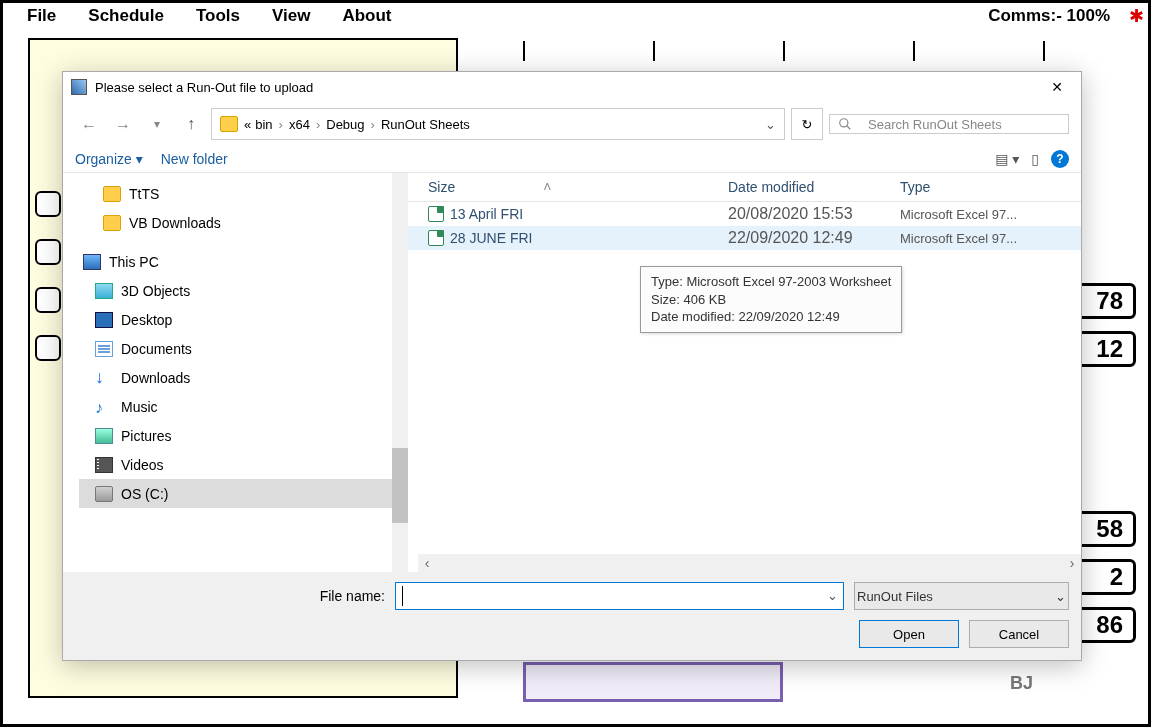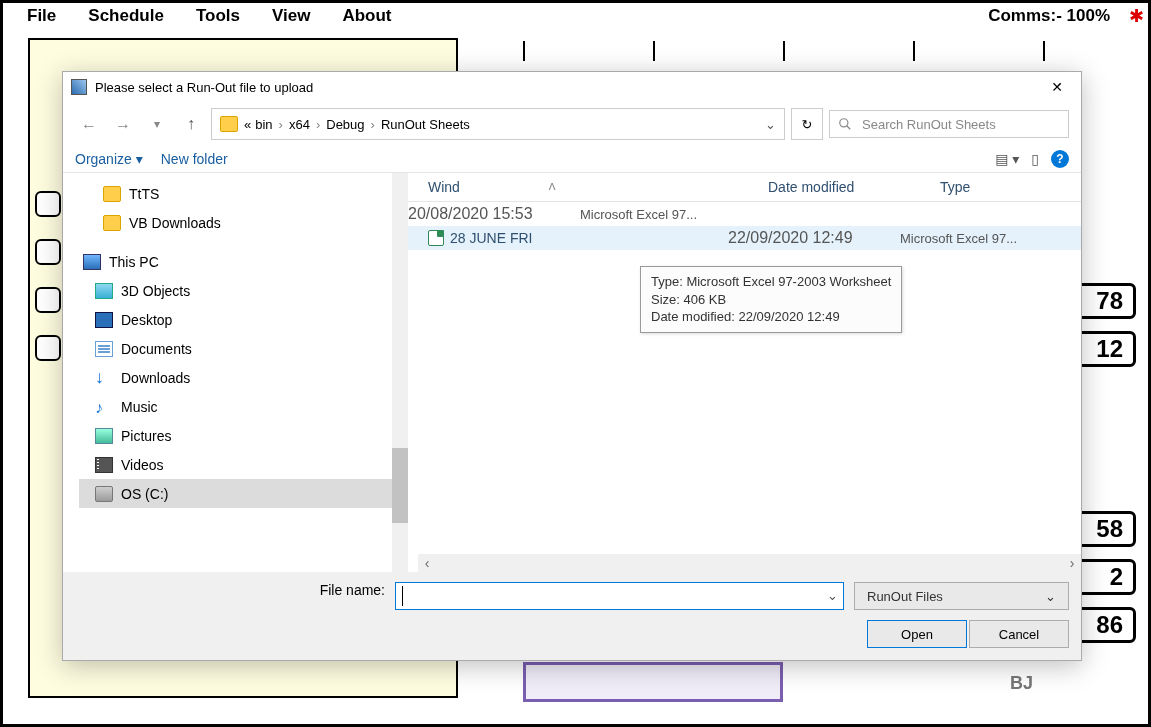--- a/index.html
+++ b/index.html
@@ -143,22 +143,22 @@
   .breadcrumb .foldericon{
     width:18px;height:16px;background:#ffcf4b;border:1px solid #d9a400;
     border-radius:2px;margin-right:2px;
   }
   .breadcrumb .sep{color:#888;padding:0 2px;}
   .breadcrumb .drop{margin-left:auto;color:#555;}
   .refresh-box{
     width:32px;height:32px;border:1px solid #ccc;display:flex;align-items:center;justify-content:center;
   }
   .searchbox{
-    width:240px;height:28px;border:1px solid #ccc;
-    display:flex;align-items:center;padding:8px 8px;gap:10px;color:#888;
+    width:240px;height:20px;border:1px solid #ccc;
+    display:flex;align-items:center;padding:8px 8px;gap:16px;color:#888;
   }
   .searchbox svg{width:14px;height:14px;fill:none;stroke:#888;stroke-width:2;}
   
   .toolbar{
     display:flex;align-items:center;
     padding:4px 12px;
     gap:18px;
     color:#1a5fa0;
     font-size:14px;
   }
@@ -220,21 +220,21 @@
     font-size:14px;
     color:#305070;
     position:relative;
   }
   .filehead{
     display:flex;
     padding:6px 0;
     border-bottom:1px solid #e5e5e5;
   }
   .col-name{flex:0 0 320px;padding-left:20px;}
-  .col-date{flex:0 0 172px;margin-left:40px;}
+  .col-date{flex:0 0 172px;}
   .col-type{flex:1;}
   .sortarrow{display:inline-block;margin-left:88px;color:#888;}
   .filerow{
     display:flex;
     align-items:center;
     height:24px;
   }
   .filerow.sel{background:#e5f2fb;justify-content:center;}
   .filerow .name{flex:0 0 320px;padding-left:20px;display:flex;align-items:center;gap:6px;}
   .filerow .date{flex:0 0 172px;color:#555;font-size:16px;}
@@ -263,33 +263,33 @@
   .hscroll .lbtn,.hscroll .rbtn{width:18px;text-align:center;color:#666;}
   .hscroll .rbtn{margin-left:auto;}
   
   .dlg-bottom{
     background:#f0f0f0;
     padding:10px 12px 12px;
     display:flex;
     flex-direction:column;
     gap:10px;
   }
-  .fn-row{display:flex;gap:10px;}
+  .fn-row{display:flex;align-items:center;gap:10px;}
   .fn-row label{width:310px;text-align:right;font-size:14px;}
   .fn-input{
     flex:1;height:28px;border:1px solid #0078d7;background:#fff;position:relative;
   }
   .fn-input .caret{position:absolute;left:6px;top:3px;bottom:3px;width:1px;background:#000;}
   .fn-input .drop{position:absolute;right:5px;top:5px;color:#555;}
   .type-select{
     width:215px;height:28px;border:1px solid #adadad;background:#e9e9e9;
-    display:flex;align-items:center;padding:0 12px;color:#333;font-size:13px;
+    display:flex;align-items:center;padding:0 2px;color:#333;font-size:13px;
     justify-content:space-between;
   }
-  .btn-row{display:flex;justify-content:flex-end;gap:2px;padding-right:0;}
+  .btn-row{display:flex;justify-content:flex-end;gap:10px;padding-right:0;}
   .btn{
     width:100px;height:28px;border:1px solid #adadad;background:#e9e9e9;
     display:flex;align-items:center;justify-content:center;font-size:13px;
   }
   .btn.primary{border:1.5px solid #0078d7;}
 </style>
 </head>
 <body>
 
 <div class="menubar">
@@ -413,26 +413,27 @@
             <span class="ficon drive"></span>
             <span>OS (C:)</span>
           </div>
         </div>
       <div class="scrolltrack"></div>
       <div class="scrollthumb"></div>
     </div>
 
     <div class="filelist">
       <div class="filehead">
-        <span class="col-name"><span>Wind</span><span class="sortarrow">˄</span></span>
+        <span class="col-name"><span>Size</span><span class="sortarrow">˄</span></span>
         <span class="col-date">Date modified</span>
         <span class="col-type">Type</span>
       </div>
       <div id="filerows">
           <div class="filerow">
+            <span class="name"><span class="xlsicon"></span>13 April FRI</span>
             <span class="date">20/08/2020 15:53</span>
             <span class="type">Microsoft Excel 97...</span>
           </div>
           <div class="filerow sel">
             <span class="name"><span class="xlsicon"></span>28 JUNE FRI</span>
             <span class="date">22/09/2020 12:49</span>
             <span class="type">Microsoft Excel 97...</span>
           </div>
         </div>
       <div class="tooltip">

